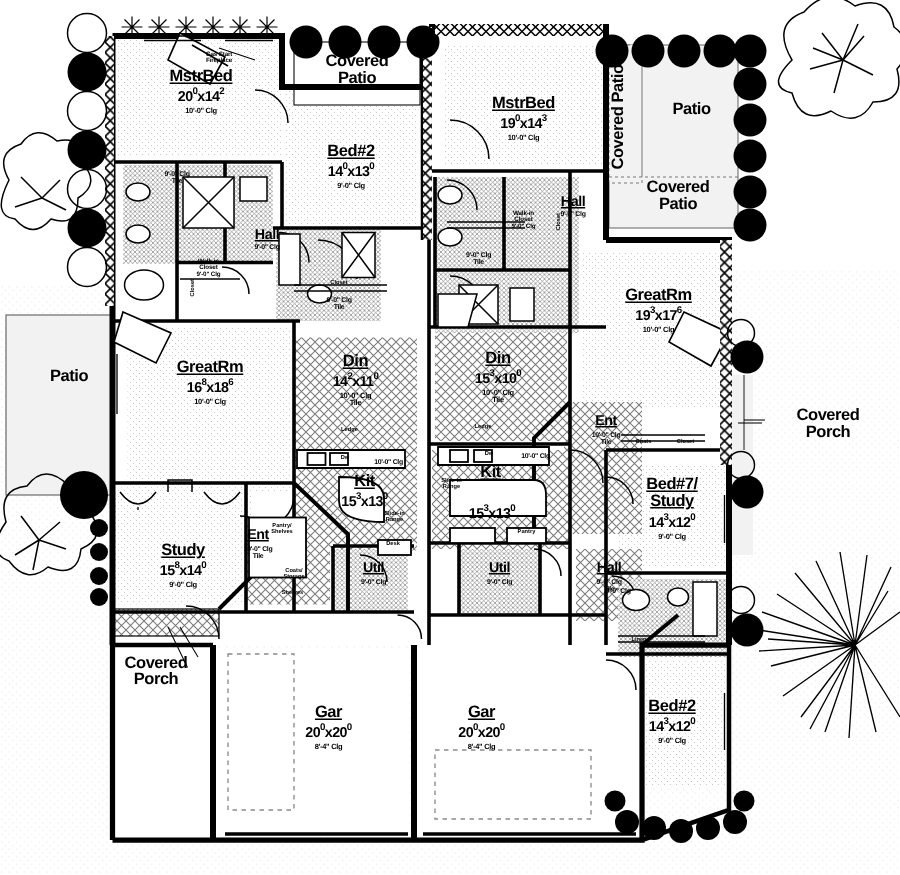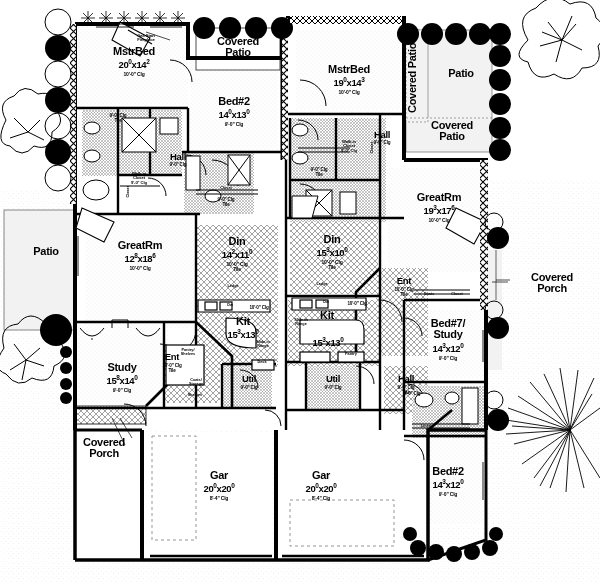--- a/index.html
+++ b/index.html
@@ -8,21 +8,21 @@
   #plan{
     position:relative;
     width:600px;height:583px;
     background:#ffffff;
     overflow:hidden;
   }
   #plan svg{position:absolute;left:0;top:0;}
   
   .lbl{position:absolute;text-align:center;color:#000;line-height:1.02;
        font-family:"Liberation Sans", sans-serif;white-space:nowrap;pointer-events:none;}
-  .rname{font-size:11px;font-weight:700;letter-spacing:-0.3px;}
+  .rname{font-size:11px;font-weight:700;letter-spacing:-0.3px;text-decoration:underline;}
   .rname.sm{font-size:9.5px;}
   .rdim{font-size:9.5px;font-weight:700;letter-spacing:-0.4px;}
   .rdim sup{font-size:6.5px;vertical-align:super;line-height:0;}
   .rclg{font-size:5px;font-weight:700;letter-spacing:-0.2px;}
   .rclg.t{font-size:4.6px;}
   .tiny{font-size:4.2px;font-weight:700;letter-spacing:-0.1px;line-height:1.05;}
   .tiny2{font-size:3.8px;font-weight:700;line-height:1.05;}
   .ptname{font-size:11px;font-weight:700;letter-spacing:-0.3px;}
   .vert{writing-mode:vertical-rl;transform:rotate(180deg);}
 </style>
@@ -459,21 +459,21 @@
 </div>
 <div class="lbl rclg t" style="left:196px;top:198px;width:60px;">
   <span>9'-0" Clg</span><br>
   <span>Tile</span>
 </div>
 
 <div class="lbl ptname" style="left:8px;top:246px;width:76px;">Patio</div>
 
 <div class="lbl rname" style="left:88px;top:240px;width:104px;">GreatRm</div>
 <div class="lbl rdim" style="left:88px;top:254px;width:104px;">
-  <span>12</span><sup>8</sup><span>x18</span><sup>6</sup>
+  <span>16</span><sup>8</sup><span>x18</span><sup>6</sup>
 </div>
 <div class="lbl rclg" style="left:88px;top:266px;width:104px;">10'-0" Clg</div>
 
 <div class="lbl rname" style="left:202px;top:236px;width:70px;">Din</div>
 <div class="lbl rdim" style="left:202px;top:250px;width:70px;">
   <span>14</span><sup>2</sup><span>x11</span><sup>0</sup>
 </div>
 <div class="lbl rclg" style="left:202px;top:262px;width:70px;">
   <span>10'-0" Clg</span><br>
   <span>Tile</span>

